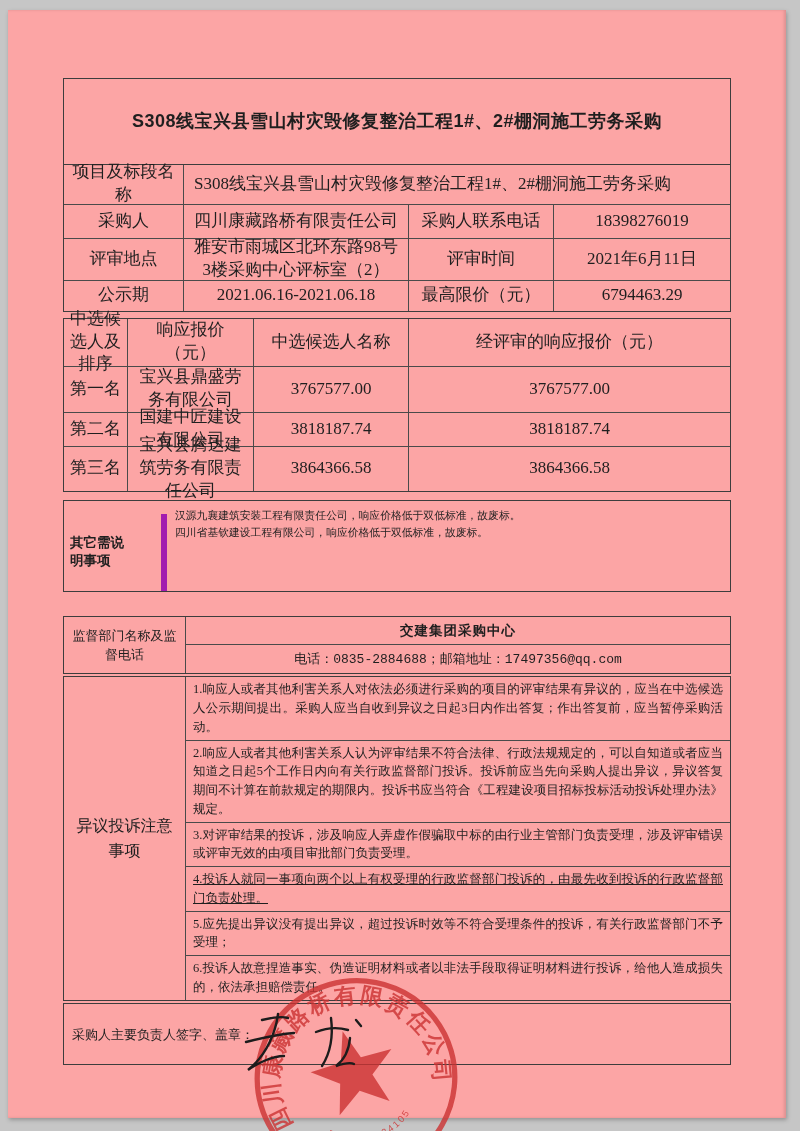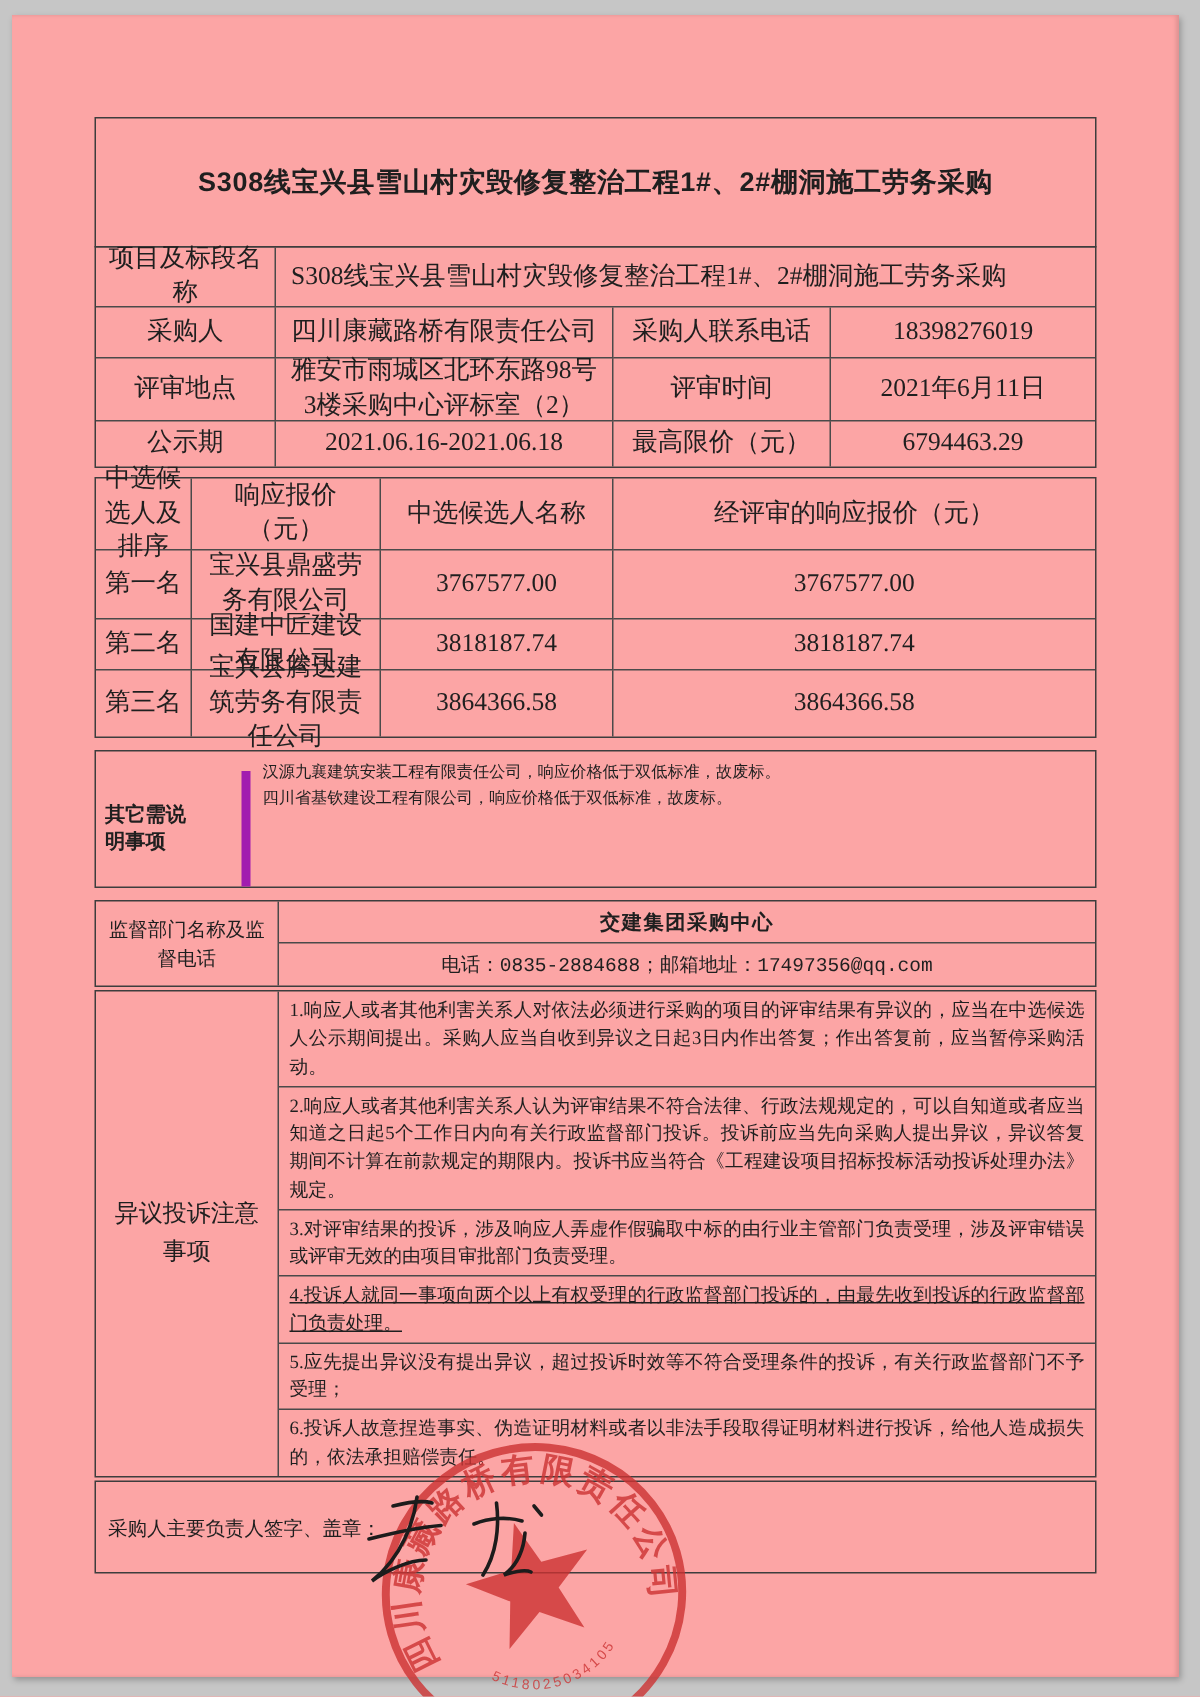--- a/index.html
+++ b/index.html
@@ -46,21 +46,21 @@
 
   
   .notes { margin-top:8px; display:flex; min-height:54px; }
   .notes .label { width:103px; border-right:6px solid #a21caf;
     display:flex; align-items:center; padding:20px 6px;
     font-size:13.5px; font-weight:bold; line-height:1.4;margin-top:13px; }
   .notes .label span { width:60px; }
   .notes .body { flex:1; padding:6px 8px; font-size:10.8px; line-height:1.65; }
 
   
-  .superv { margin-top:8px; display:flex; }
+  .superv { margin-top:24px; display:flex; }
   .superv .label { width:122px; border-right:1px solid #4a4a4a;
     display:flex; align-items:center; justify-content:center; text-align:center;
     padding:4px 8px; font-size:13px; line-height:1.5; }
   .superv .right { flex:1; display:flex; flex-direction:column; }
   .superv .right .row1 { height:28px; border-bottom:1px solid #4a4a4a;
     display:flex; align-items:center; justify-content:center;
     font-size:13.5px; font-weight:bold; letter-spacing:1px; }
   .superv .right .row2 { height:28px; display:flex; align-items:center;
     justify-content:center; font-size:13px; font-family:"Liberation Mono","DejaVu Sans Mono",monospace; }
 

